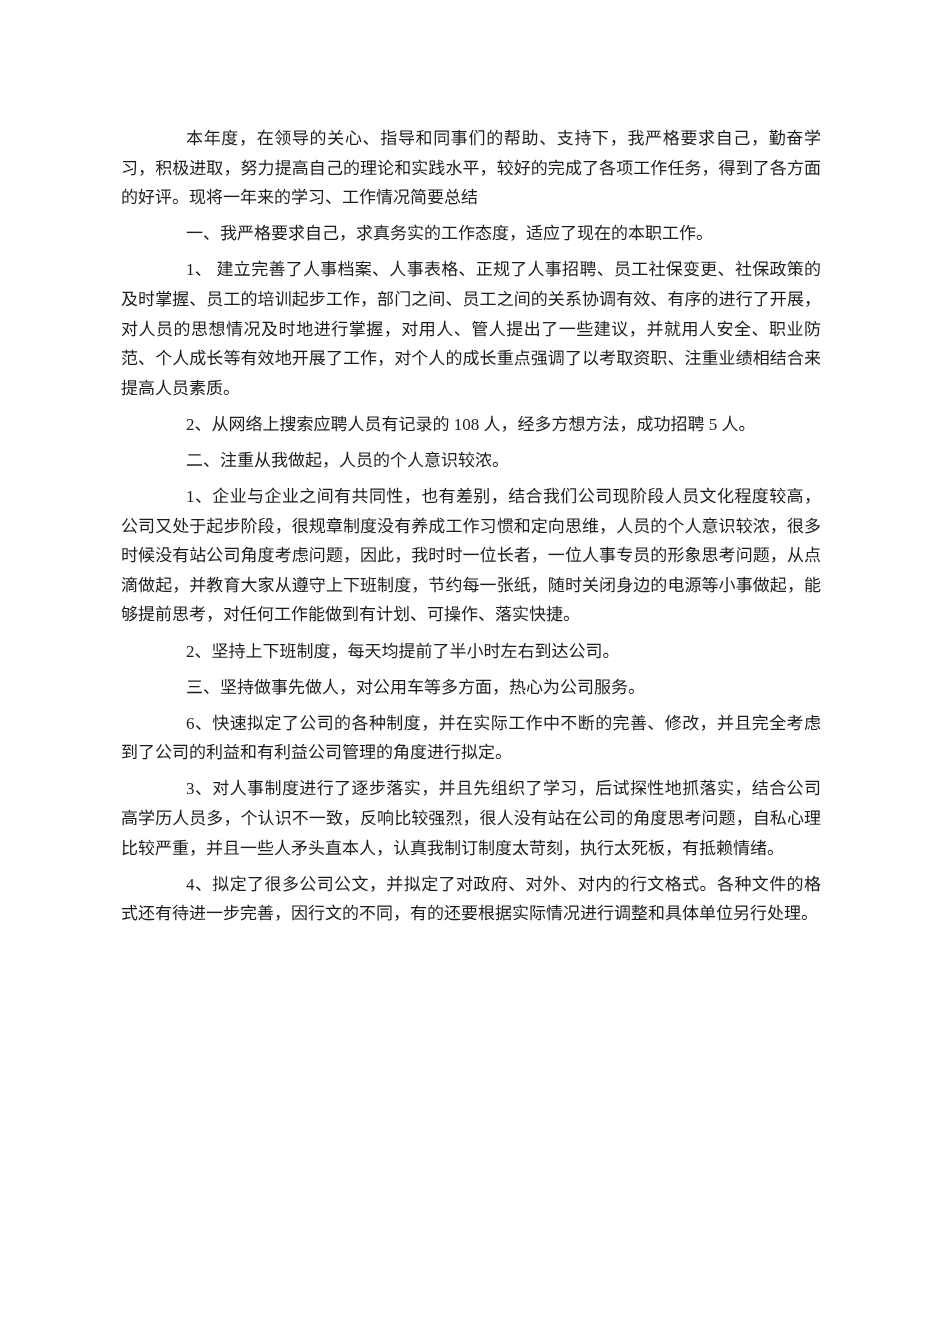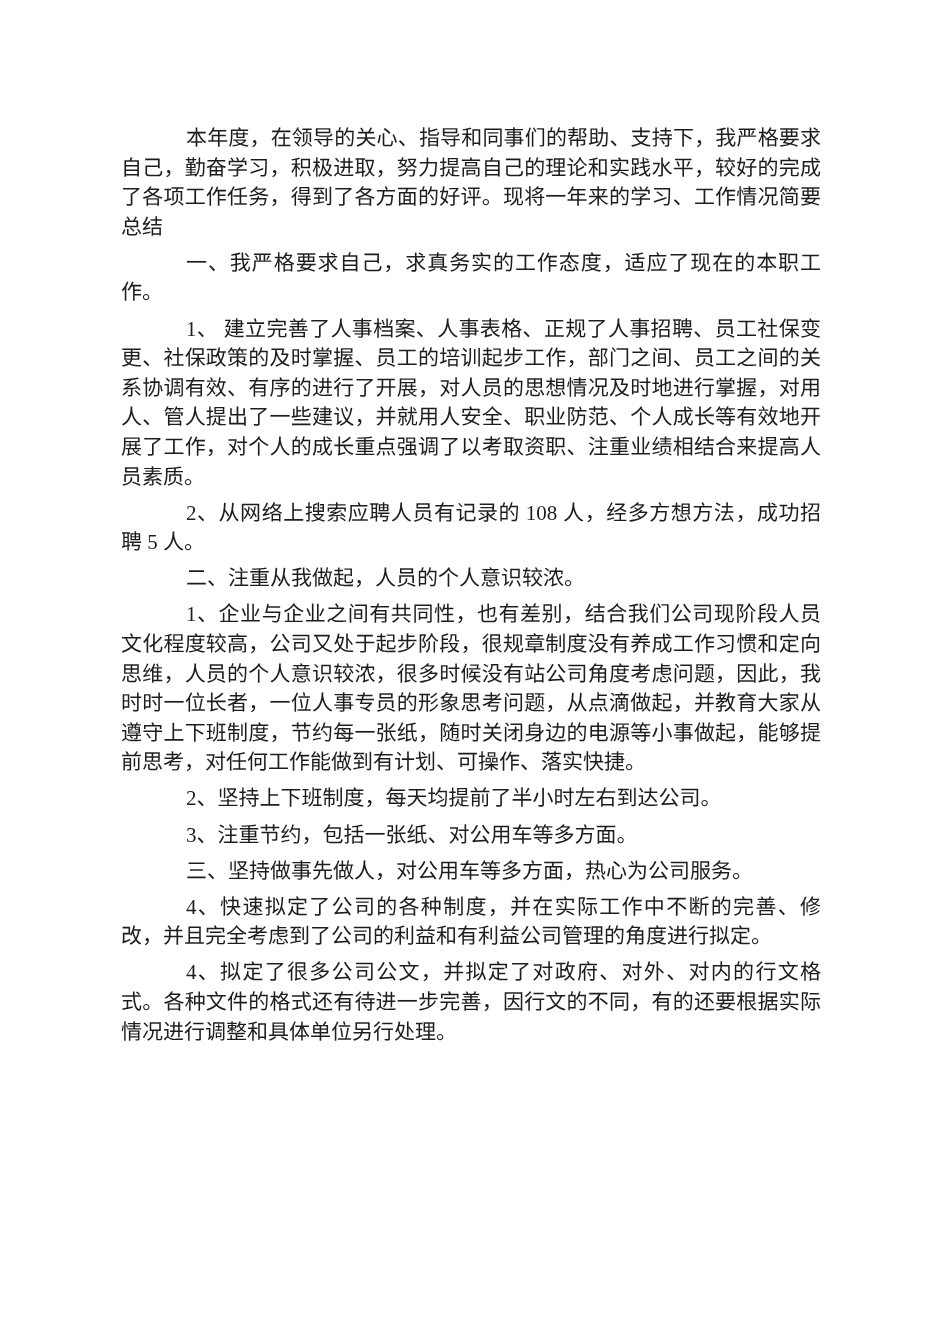--- a/index.html
+++ b/index.html
@@ -18,39 +18,39 @@
     width: 950px;
     height: 1344px;
     background: #ffffff;
     padding: 124px 129px 0 121px;
   }
   .doc-body {
     width: 100%;
   }
   .para {
     margin: 0 0 6.5px 0;
-    font-size: 21px;
+    font-size: 17px;
     line-height: 29.6px;
     color: #1d1d1d;
     text-align: justify;
     text-indent: 65px;
     word-break: break-all;
     font-weight: 400;
   }
 </style>
 </head>
 <body>
 
 <div class="page">
   <div class="doc-body">
       <p class="para">本年度，在领导的关心、指导和同事们的帮助、支持下，我严格要求自己，勤奋学习，积极进取，努力提高自己的理论和实践水平，较好的完成了各项工作任务，得到了各方面的好评。现将一年来的学习、工作情况简要总结</p>
       <p class="para">一、我严格要求自己，求真务实的工作态度，适应了现在的本职工作。</p>
       <p class="para">1、 建立完善了人事档案、人事表格、正规了人事招聘、员工社保变更、社保政策的及时掌握、员工的培训起步工作，部门之间、员工之间的关系协调有效、有序的进行了开展，对人员的思想情况及时地进行掌握，对用人、管人提出了一些建议，并就用人安全、职业防范、个人成长等有效地开展了工作，对个人的成长重点强调了以考取资职、注重业绩相结合来提高人员素质。</p>
       <p class="para">2、从网络上搜索应聘人员有记录的 108 人，经多方想方法，成功招聘 5 人。</p>
       <p class="para">二、注重从我做起，人员的个人意识较浓。</p>
       <p class="para">1、企业与企业之间有共同性，也有差别，结合我们公司现阶段人员文化程度较高，公司又处于起步阶段，很规章制度没有养成工作习惯和定向思维，人员的个人意识较浓，很多时候没有站公司角度考虑问题，因此，我时时一位长者，一位人事专员的形象思考问题，从点滴做起，并教育大家从遵守上下班制度，节约每一张纸，随时关闭身边的电源等小事做起，能够提前思考，对任何工作能做到有计划、可操作、落实快捷。</p>
       <p class="para">2、坚持上下班制度，每天均提前了半小时左右到达公司。</p>
-      <p class="para">3、注重节约，包括一张纸、对公用车等多方面。</p>
       <p class="para">三、坚持做事先做人，对公用车等多方面，热心为公司服务。</p>
-      <p class="para">4、快速拟定了公司的各种制度，并在实际工作中不断的完善、修改，并且完全考虑到了公司的利益和有利益公司管理的角度进行拟定。</p>
+      <p class="para">6、快速拟定了公司的各种制度，并在实际工作中不断的完善、修改，并且完全考虑到了公司的利益和有利益公司管理的角度进行拟定。</p>
+      <p class="para">3、对人事制度进行了逐步落实，并且先组织了学习，后试探性地抓落实，结合公司高学历人员多，个认识不一致，反响比较强烈，很人没有站在公司的角度思考问题，自私心理比较严重，并且一些人矛头直本人，认真我制订制度太苛刻，执行太死板，有抵赖情绪。</p>
       <p class="para">4、拟定了很多公司公文，并拟定了对政府、对外、对内的行文格式。各种文件的格式还有待进一步完善，因行文的不同，有的还要根据实际情况进行调整和具体单位另行处理。</p>
     </div>
 </div>
 
 </body></html>

